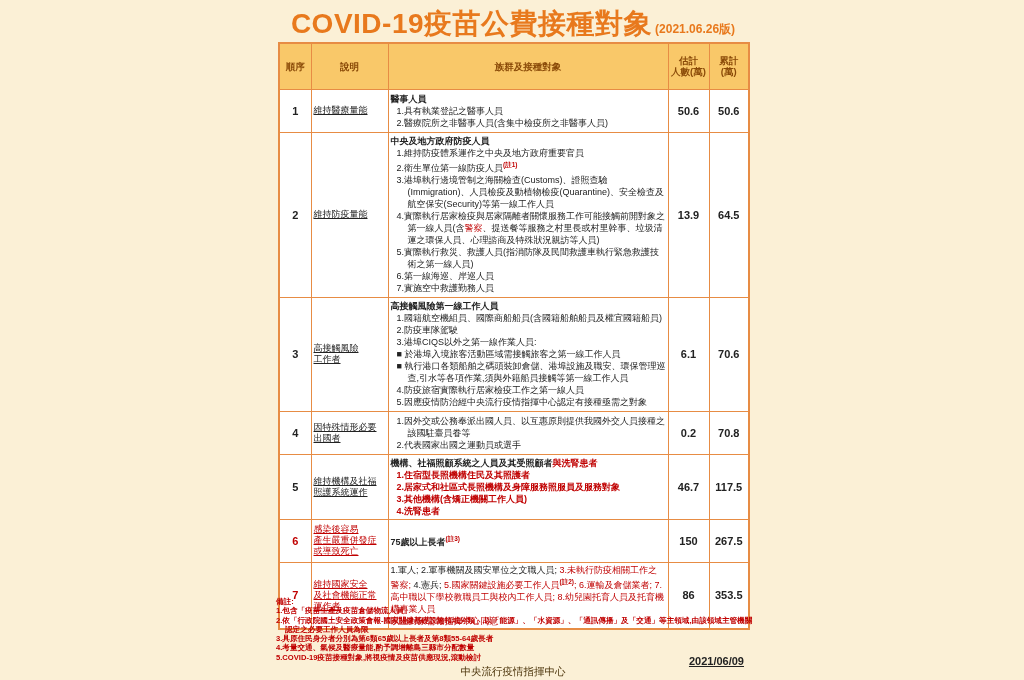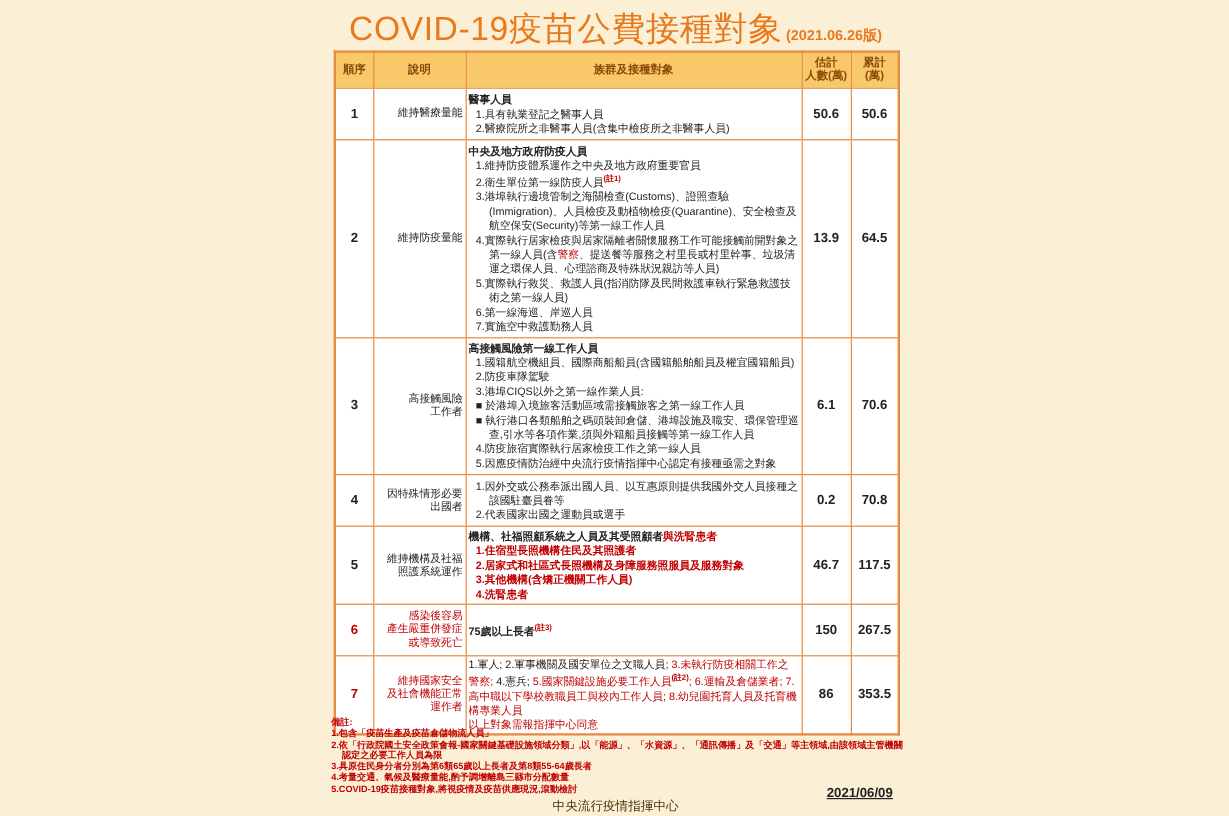--- a/index.html
+++ b/index.html
@@ -4,35 +4,35 @@
 <style>
   html,body{margin:0;padding:0;}
   .page{
     position:relative;width:1024px;height:680px;overflow:hidden;
     background:#FBF0D6;
     font-family:"Liberation Sans","DejaVu Sans",sans-serif;
     color:#222;
   }
   
   .title-bar{position:absolute;top:5px;left:278px;width:470px;text-align:center;white-space:nowrap;}
-  .title-main{font-size:28px;font-weight:normal;color:#E8791D;letter-spacing:0.5px;}
+  .title-main{font-size:28px;font-weight:bold;color:#E8791D;letter-spacing:0.5px;}
   .title-version{font-size:12px;font-weight:bold;color:#E8791D;margin-left:3px;}
   
   .vtable{
     position:absolute;left:278px;top:42px;width:470px;
     border-collapse:collapse;table-layout:fixed;
     background:#fff;border:2px solid #E78C44;
   }
   .vtable th,.vtable td{border:1px solid #E78C44;padding:1px 2px;vertical-align:middle;}
   .vtable th{
     background:#F9C869;color:#8A4A08;font-weight:bold;font-size:9.5px;
     line-height:11px;white-space:pre-line;text-align:center;padding:2px 1px;
   }
   .c-order{text-align:center;font-weight:bold;font-size:11px;color:#222;}
-  .c-desc{text-align:right;font-size:9px;line-height:11px;color:#222;padding:2px 1px;}
+  .c-desc{text-align:left;font-size:9px;line-height:11px;color:#222;padding:2px 1px;text-decoration:underline;}
   .c-content{font-size:9px;line-height:12px;padding:3px 4px 3px 5px;color:#222;}
   .c-num{text-align:center;font-weight:bold;font-size:11px;color:#222;}
   .red{color:#C00000 !important;}
   .ln{margin:0;}
   .ln.head{font-weight:bold;}
   .ln.item{padding-left:17px;text-indent:-11px;}
   .ln.flow{padding-left:0;}
   .run-b{font-weight:bold;}
   .run-r{color:#C00000;}
   .run-rb{color:#C00000;font-weight:bold;}
@@ -56,21 +56,21 @@
 
   <table class="vtable">
     <colgroup>
       <col style="width:32px">
         <col style="width:77px">
         <col style="width:280px">
         <col style="width:41px">
         <col style="width:40px">
     </colgroup>
     <thead>
-      <tr class="hdr" style="height:30px">
+      <tr class="hdr" style="height:46px">
         <th>順序</th>
         <th>說明</th>
         <th>族群及接種對象</th>
         <th>估計
 人數(萬)</th>
         <th>累計
 (萬)</th>
       </tr>
     </thead>
     <tbody>

